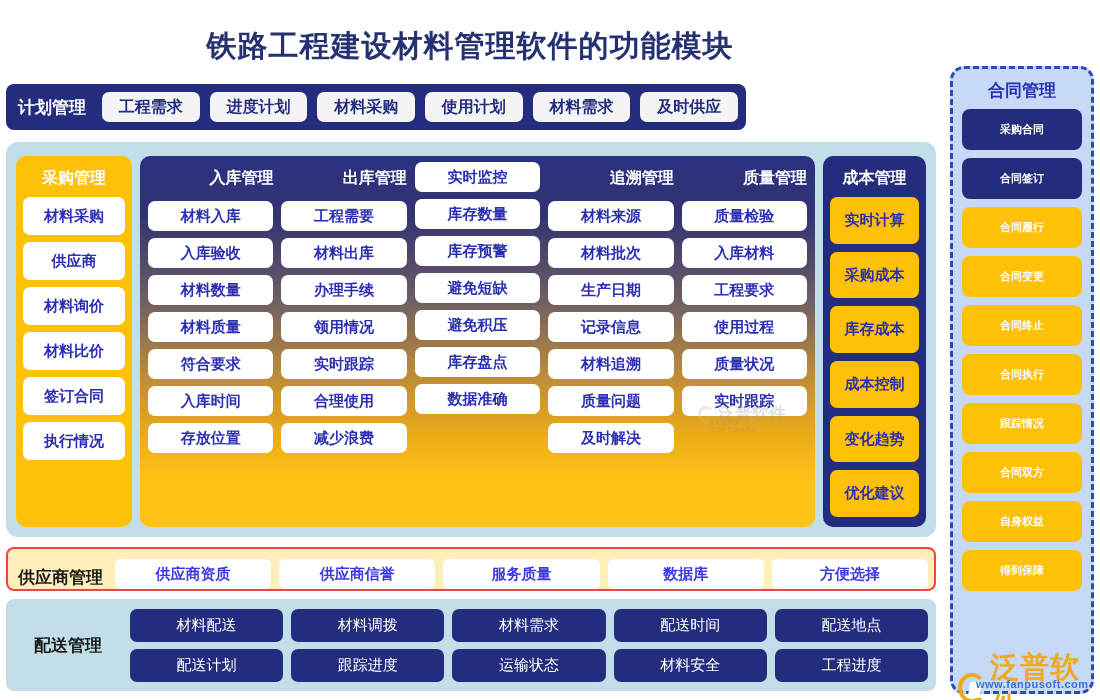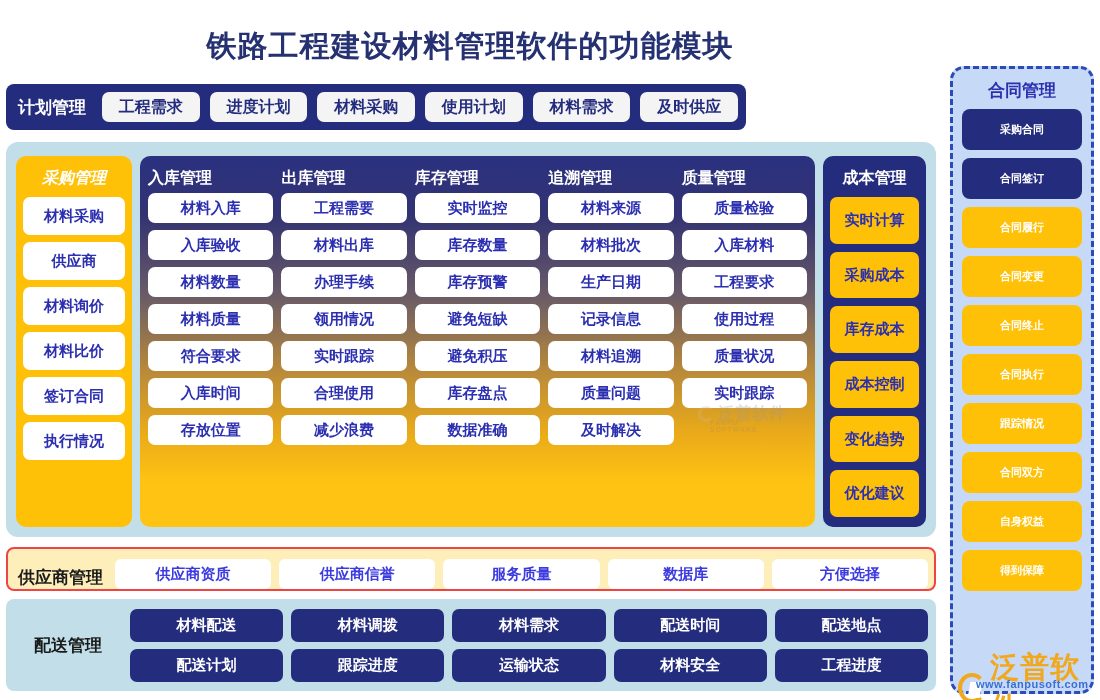--- a/index.html
+++ b/index.html
@@ -46,41 +46,41 @@
   }
 
   
   .col-purchase{
     width:116px; background:#FFC107; border-radius:10px;
     padding:6px 7px 10px 7px;
     display:flex; flex-direction:column;
   }
   .col-purchase .col-head{
     color:#ffffff; font-size:16px; font-weight:bold; text-align:center;
-    padding:6px 0 8px 0; white-space:nowrap;font-style:italic;
+    padding:6px 0 8px 0; white-space:nowrap;
   }
   .col-purchase .chip{
     background:#ffffff; color:#2b2fb0; border-radius:7px;
     height:38px; margin-bottom:7px;
     display:flex; align-items:center; justify-content:center;
     font-size:15px; font-weight:bold; white-space:nowrap;
   }
   .col-purchase .chip:last-child{ margin-bottom:0; }
 
   
   .center-panel{
     flex:1 1 auto; border-radius:10px;
     background:linear-gradient(to bottom,#2b3180 0%,#333372 16%,#6b5c66 38%,#b98a3a 58%,#e8a91a 74%,#FFC313 88%,#FFC313 100%);
     padding:6px 8px 10px 8px;
     display:flex; gap:8px;
   }
   .gcol{ flex:1 1 0; display:flex; flex-direction:column; }
   .gcol .col-head{
-    color:#ffffff; font-size:16px; font-weight:bold; text-align:left;
-    padding:6px 0 4px 0; white-space:nowrap;
+    color:#ffffff; font-size:16px; font-weight:bold; text-align:right;
+    padding:6px 0 12px 0; white-space:nowrap;
   }
   .gcol .chip{
     background:#ffffff; color:#2b2fb0; border-radius:7px;
     height:30px; margin-bottom:7px;
     display:flex; align-items:center; justify-content:center;
     font-size:15px; font-weight:bold; white-space:nowrap;
   }
   .gcol .chip:last-child{ margin-bottom:0; }
 
   
@@ -123,21 +123,21 @@
     display:flex; align-items:center; padding:7px 8px; gap:8px;
   }
   .dist-row .dist-label{
     color:#1a1a1a; font-size:17px; font-weight:bold; white-space:nowrap;
     width:108px; text-align:center;
   }
   .dist-col{ flex:1 1 0; display:flex; flex-direction:column; gap:7px; }
   .dist-col .chip{
     height:33px; background:#242c7e; color:#ffffff; border-radius:7px;
     display:flex; align-items:center; justify-content:center;
-    font-size:15px; font-weight:bold; white-space:nowrap;
+    font-size:15px; font-weight:normal; white-space:nowrap;
   }
 
   
   .contract-col{
     position:absolute; left:950px; top:66px; width:144px; height:628px;
     background:#c6d9f6; border:3px dashed #2b4bb8; border-radius:14px;
     padding:6px 9px 6px 9px;
     display:flex; flex-direction:column;
     overflow:hidden;
   }
@@ -232,21 +232,20 @@
         <div class="chip">工程需要</div>
         <div class="chip">材料出库</div>
         <div class="chip">办理手续</div>
         <div class="chip">领用情况</div>
         <div class="chip">实时跟踪</div>
         <div class="chip">合理使用</div>
         <div class="chip">减少浪费</div>
       </div>
 
       <div class="gcol">
-        <div class="col-head">库存管理</div>
         <div class="chip">实时监控</div>
         <div class="chip">库存数量</div>
         <div class="chip">库存预警</div>
         <div class="chip">避免短缺</div>
         <div class="chip">避免积压</div>
         <div class="chip">库存盘点</div>
         <div class="chip">数据准确</div>
       </div>
 
       <div class="gcol">

